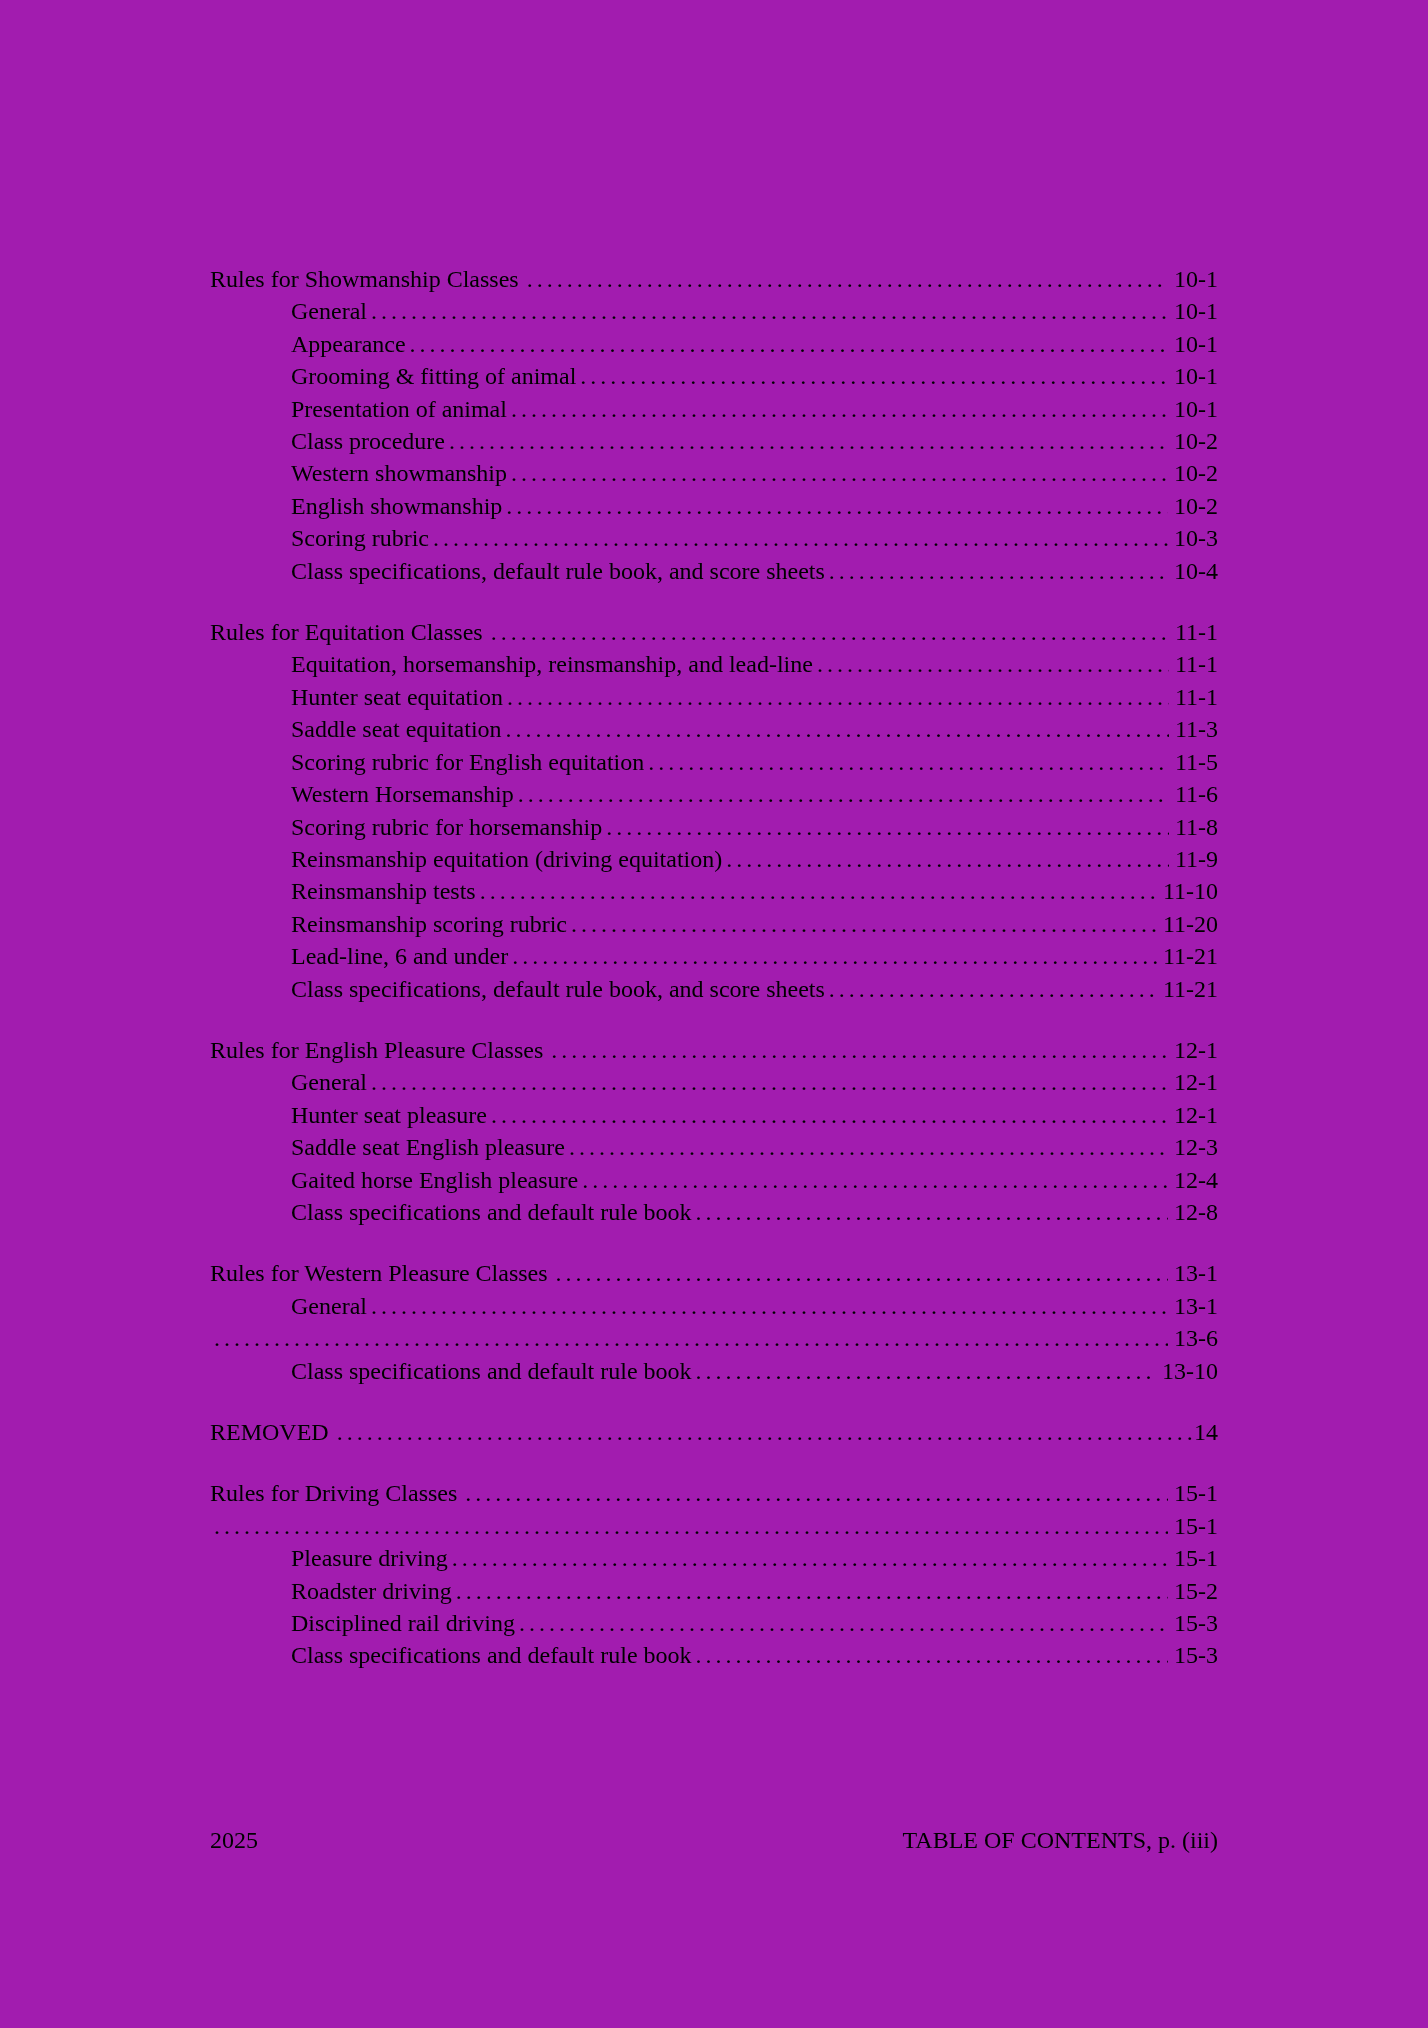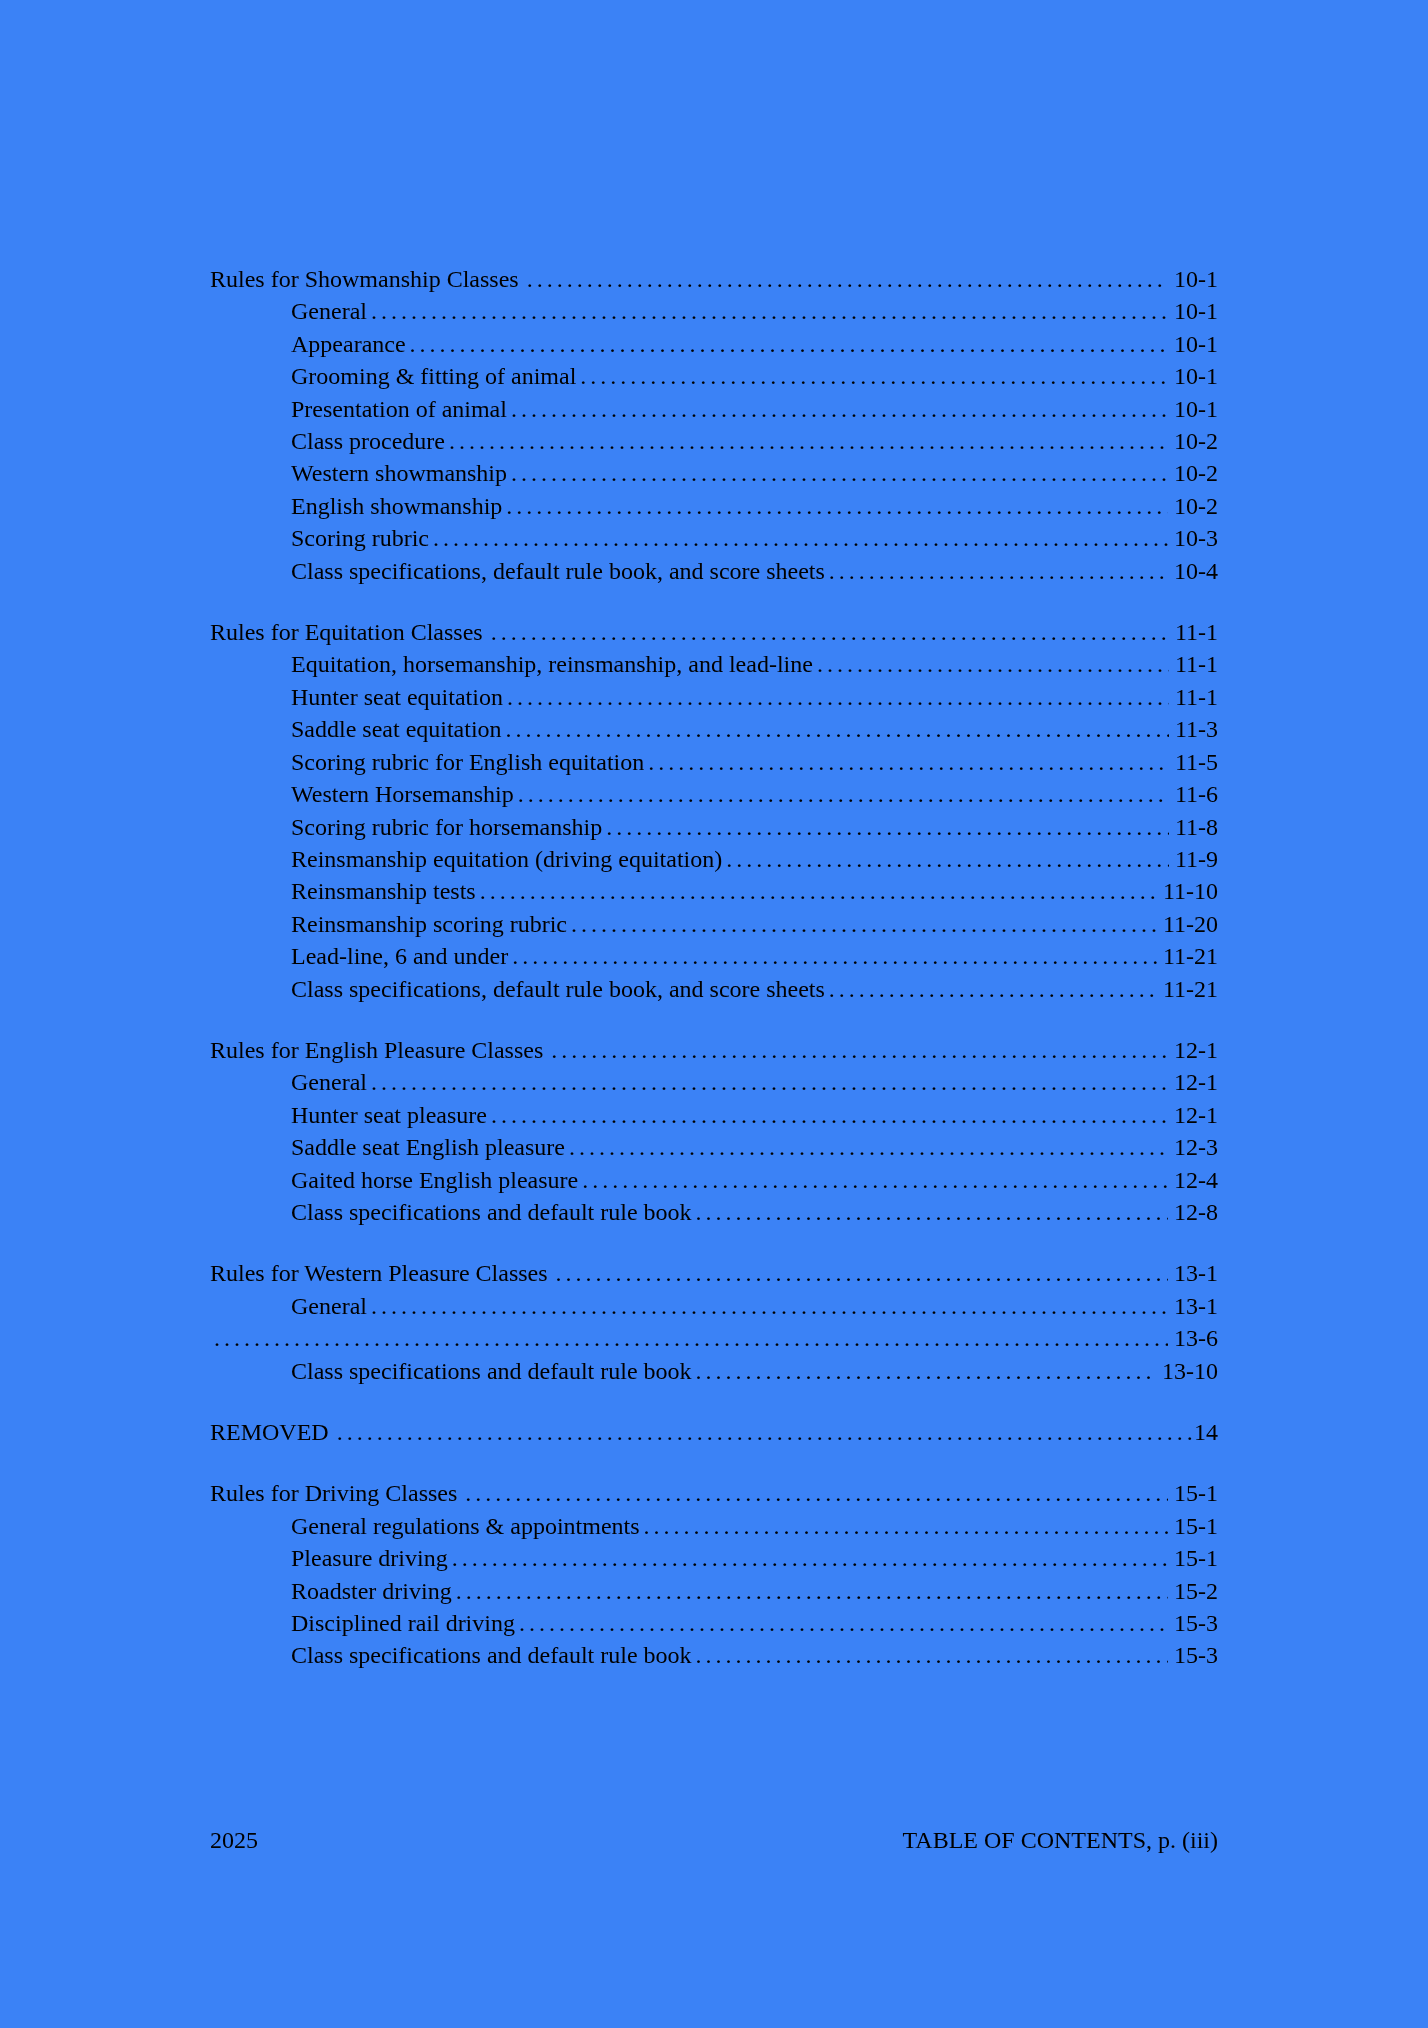--- a/index.html
+++ b/index.html
@@ -5,21 +5,21 @@
   html, body {
     margin: 0;
     padding: 0;
     background: #888;
   }
   .page {
     position: relative;
     width: 1428px;
     height: 2028px;
     margin: 0 auto;
-    background: #3b82f6;
+    background: #a21caf;
     color: #000000;
     font-family: "Liberation Serif", "DejaVu Serif", serif;
     font-size: 24px;
     line-height: 32.4px;
     overflow: hidden;
   }
   .toc {
     position: absolute;
     left: 210px;
     top: 263px;
@@ -238,21 +238,20 @@
           <span class="pg">14</span>
         </div>
       </div>
       <div class="toc-section">
         <div class="toc-line heading">
           <span class="lbl">Rules for Driving Classes</span>
           <span class="dots">................................................................................................................................................................................................................................................</span>
           <span class="pg">15-1</span>
         </div>
         <div class="toc-line item">
-          <span class="lbl">General regulations &amp; appointments</span>
           <span class="dots">................................................................................................................................................................................................................................................</span>
           <span class="pg">15-1</span>
         </div>
         <div class="toc-line item">
           <span class="lbl">Pleasure driving</span>
           <span class="dots">................................................................................................................................................................................................................................................</span>
           <span class="pg">15-1</span>
         </div>
         <div class="toc-line item">
           <span class="lbl">Roadster driving</span>

